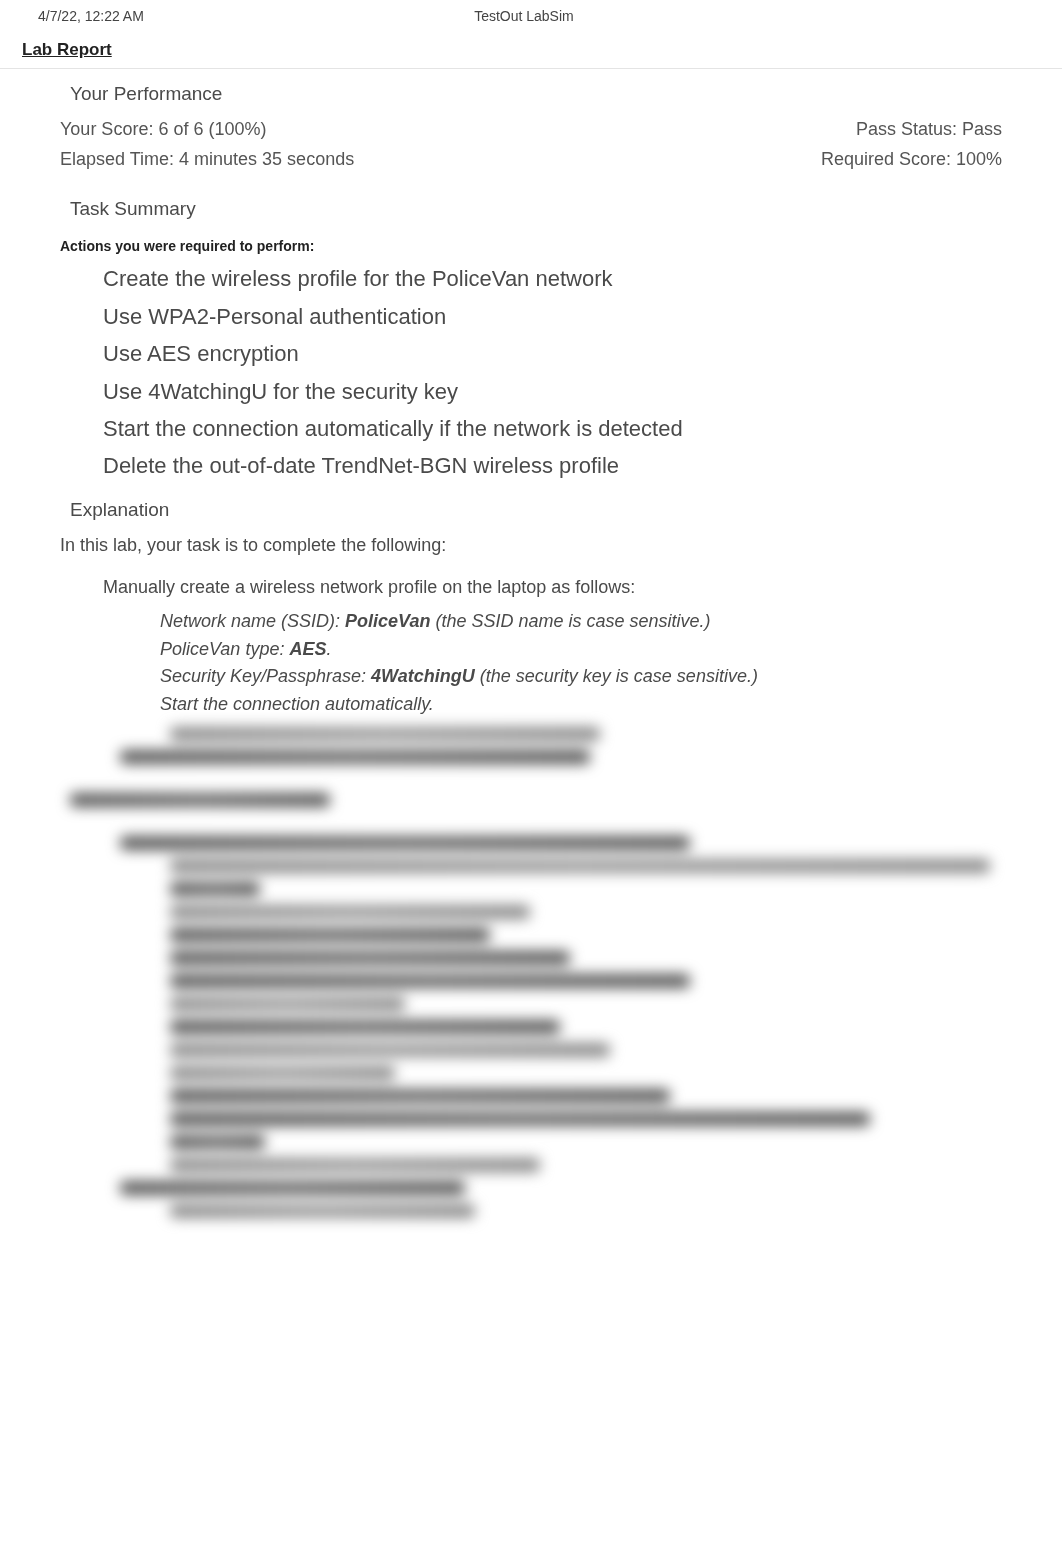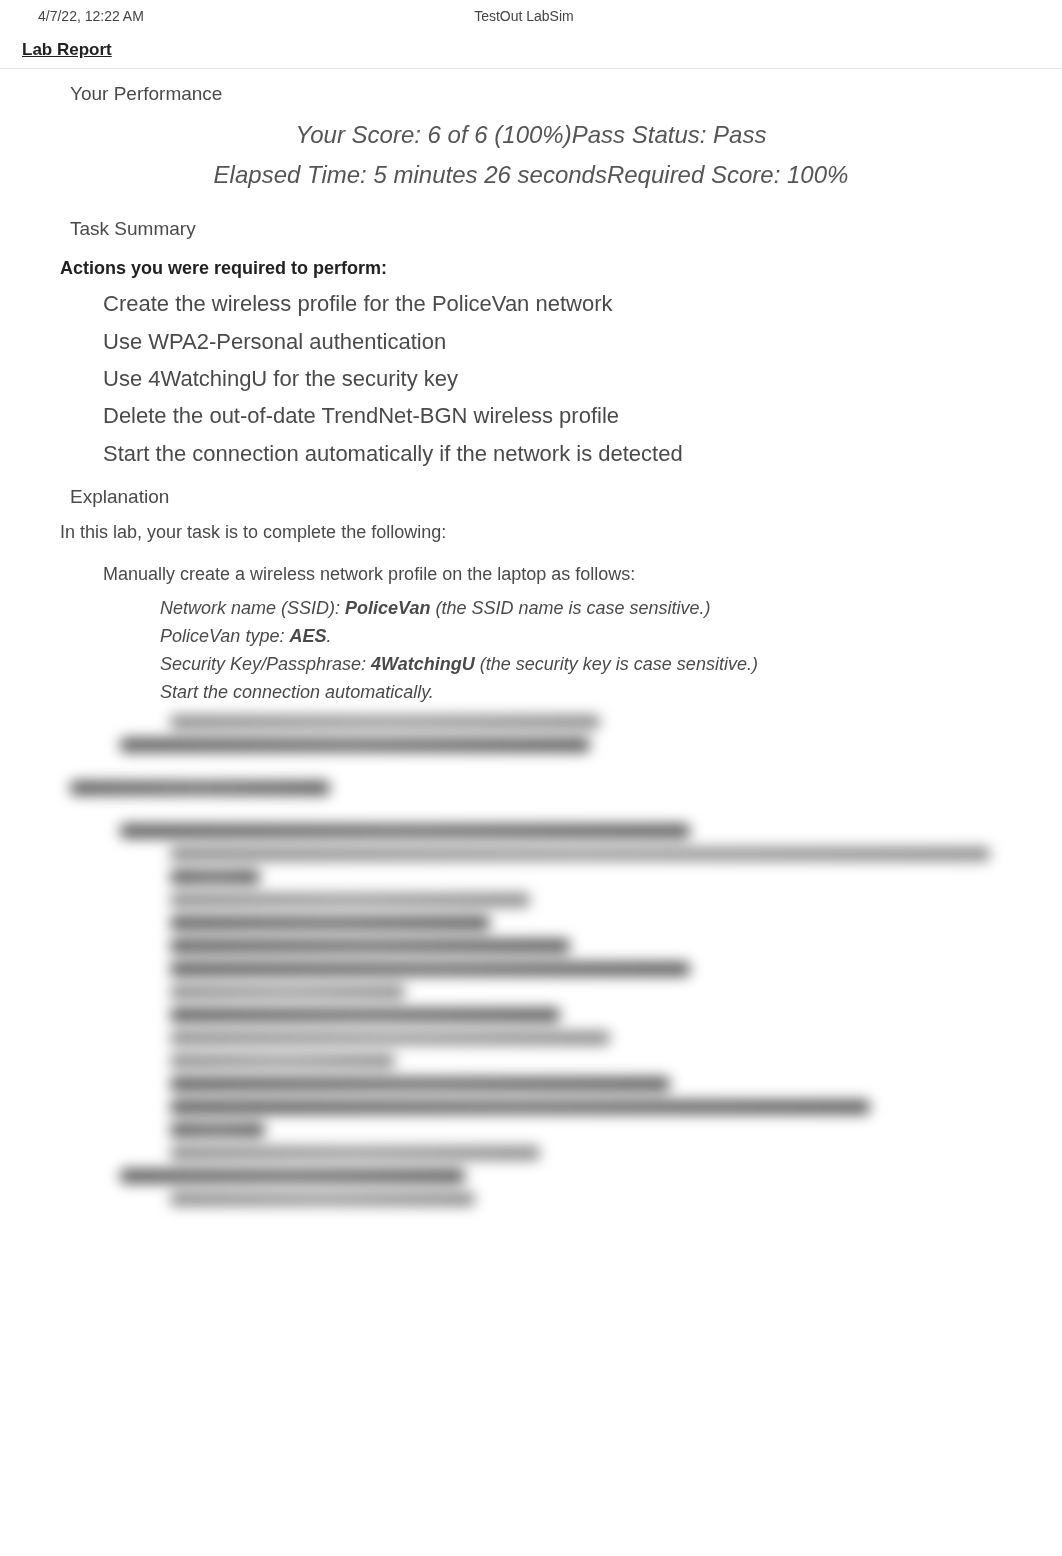--- a/index.html
+++ b/index.html
@@ -37,29 +37,28 @@
       font-weight: normal;
       font-size: 19px;
       color: #4a4a4a;
       padding: 14px 0 10px 70px;
     }
     .perf-block {
       padding: 0 60px 10px 60px;
     }
     .perf-row {
       display: flex;
-      justify-content: center;
-      font-size: 24px;
+      justify-content: space-between;
+      font-size: 18px;
       color: #555;
       line-height: 1.65;
-      font-style: italic;
     }
     .actions-heading {
       font-weight: bold;
-      font-size: 18px;
+      font-size: 14px;
       color: #222;
       padding: 8px 0 6px 60px;
     }
     .action-list {
       list-style: none;
       padding: 0 0 0 103px;
     }
     .action-list li {
       font-size: 22px;
       color: #4a4a4a;
@@ -117,33 +116,34 @@
 
 <div class="report-title">Lab Report</div>
 
 <div class="section-heading">Your Performance</div>
 <div class="perf-block">
   <div class="perf-row">
     <span>Your Score: 6 of 6 (100%)</span>
     <span>Pass Status: Pass</span>
   </div>
   <div class="perf-row">
-    <span>Elapsed Time: 5 minutes 26 seconds</span>
+    <span>Elapsed Time: 4 minutes 35 seconds</span>
     <span>Required Score: 100%</span>
   </div>
 </div>
 
 <div class="section-heading">Task Summary</div>
 <div class="actions-heading">Actions you were required to perform:</div>
 <ul class="action-list">
   <li>Create the wireless profile for the PoliceVan network</li>
   <li>Use WPA2-Personal authentication</li>
+  <li>Use AES encryption</li>
   <li>Use 4WatchingU for the security key</li>
+  <li>Start the connection automatically if the network is detected</li>
   <li>Delete the out-of-date TrendNet-BGN wireless profile</li>
-  <li>Start the connection automatically if the network is detected</li>
 </ul>
 
 <div class="section-heading">Explanation</div>
 <div class="explanation-lead">In this lab, your task is to complete the following:</div>
 
 <div class="explain-item">Manually create a wireless network profile on the laptop as follows:</div>
 <ul class="sub-list" style="padding-left:160px;font-style:italic;">
   <li>
     <span>Network name (SSID): </span><span class="bold">PoliceVan</span><span> (the SSID name is case sensitive.)</span>
   </li>

